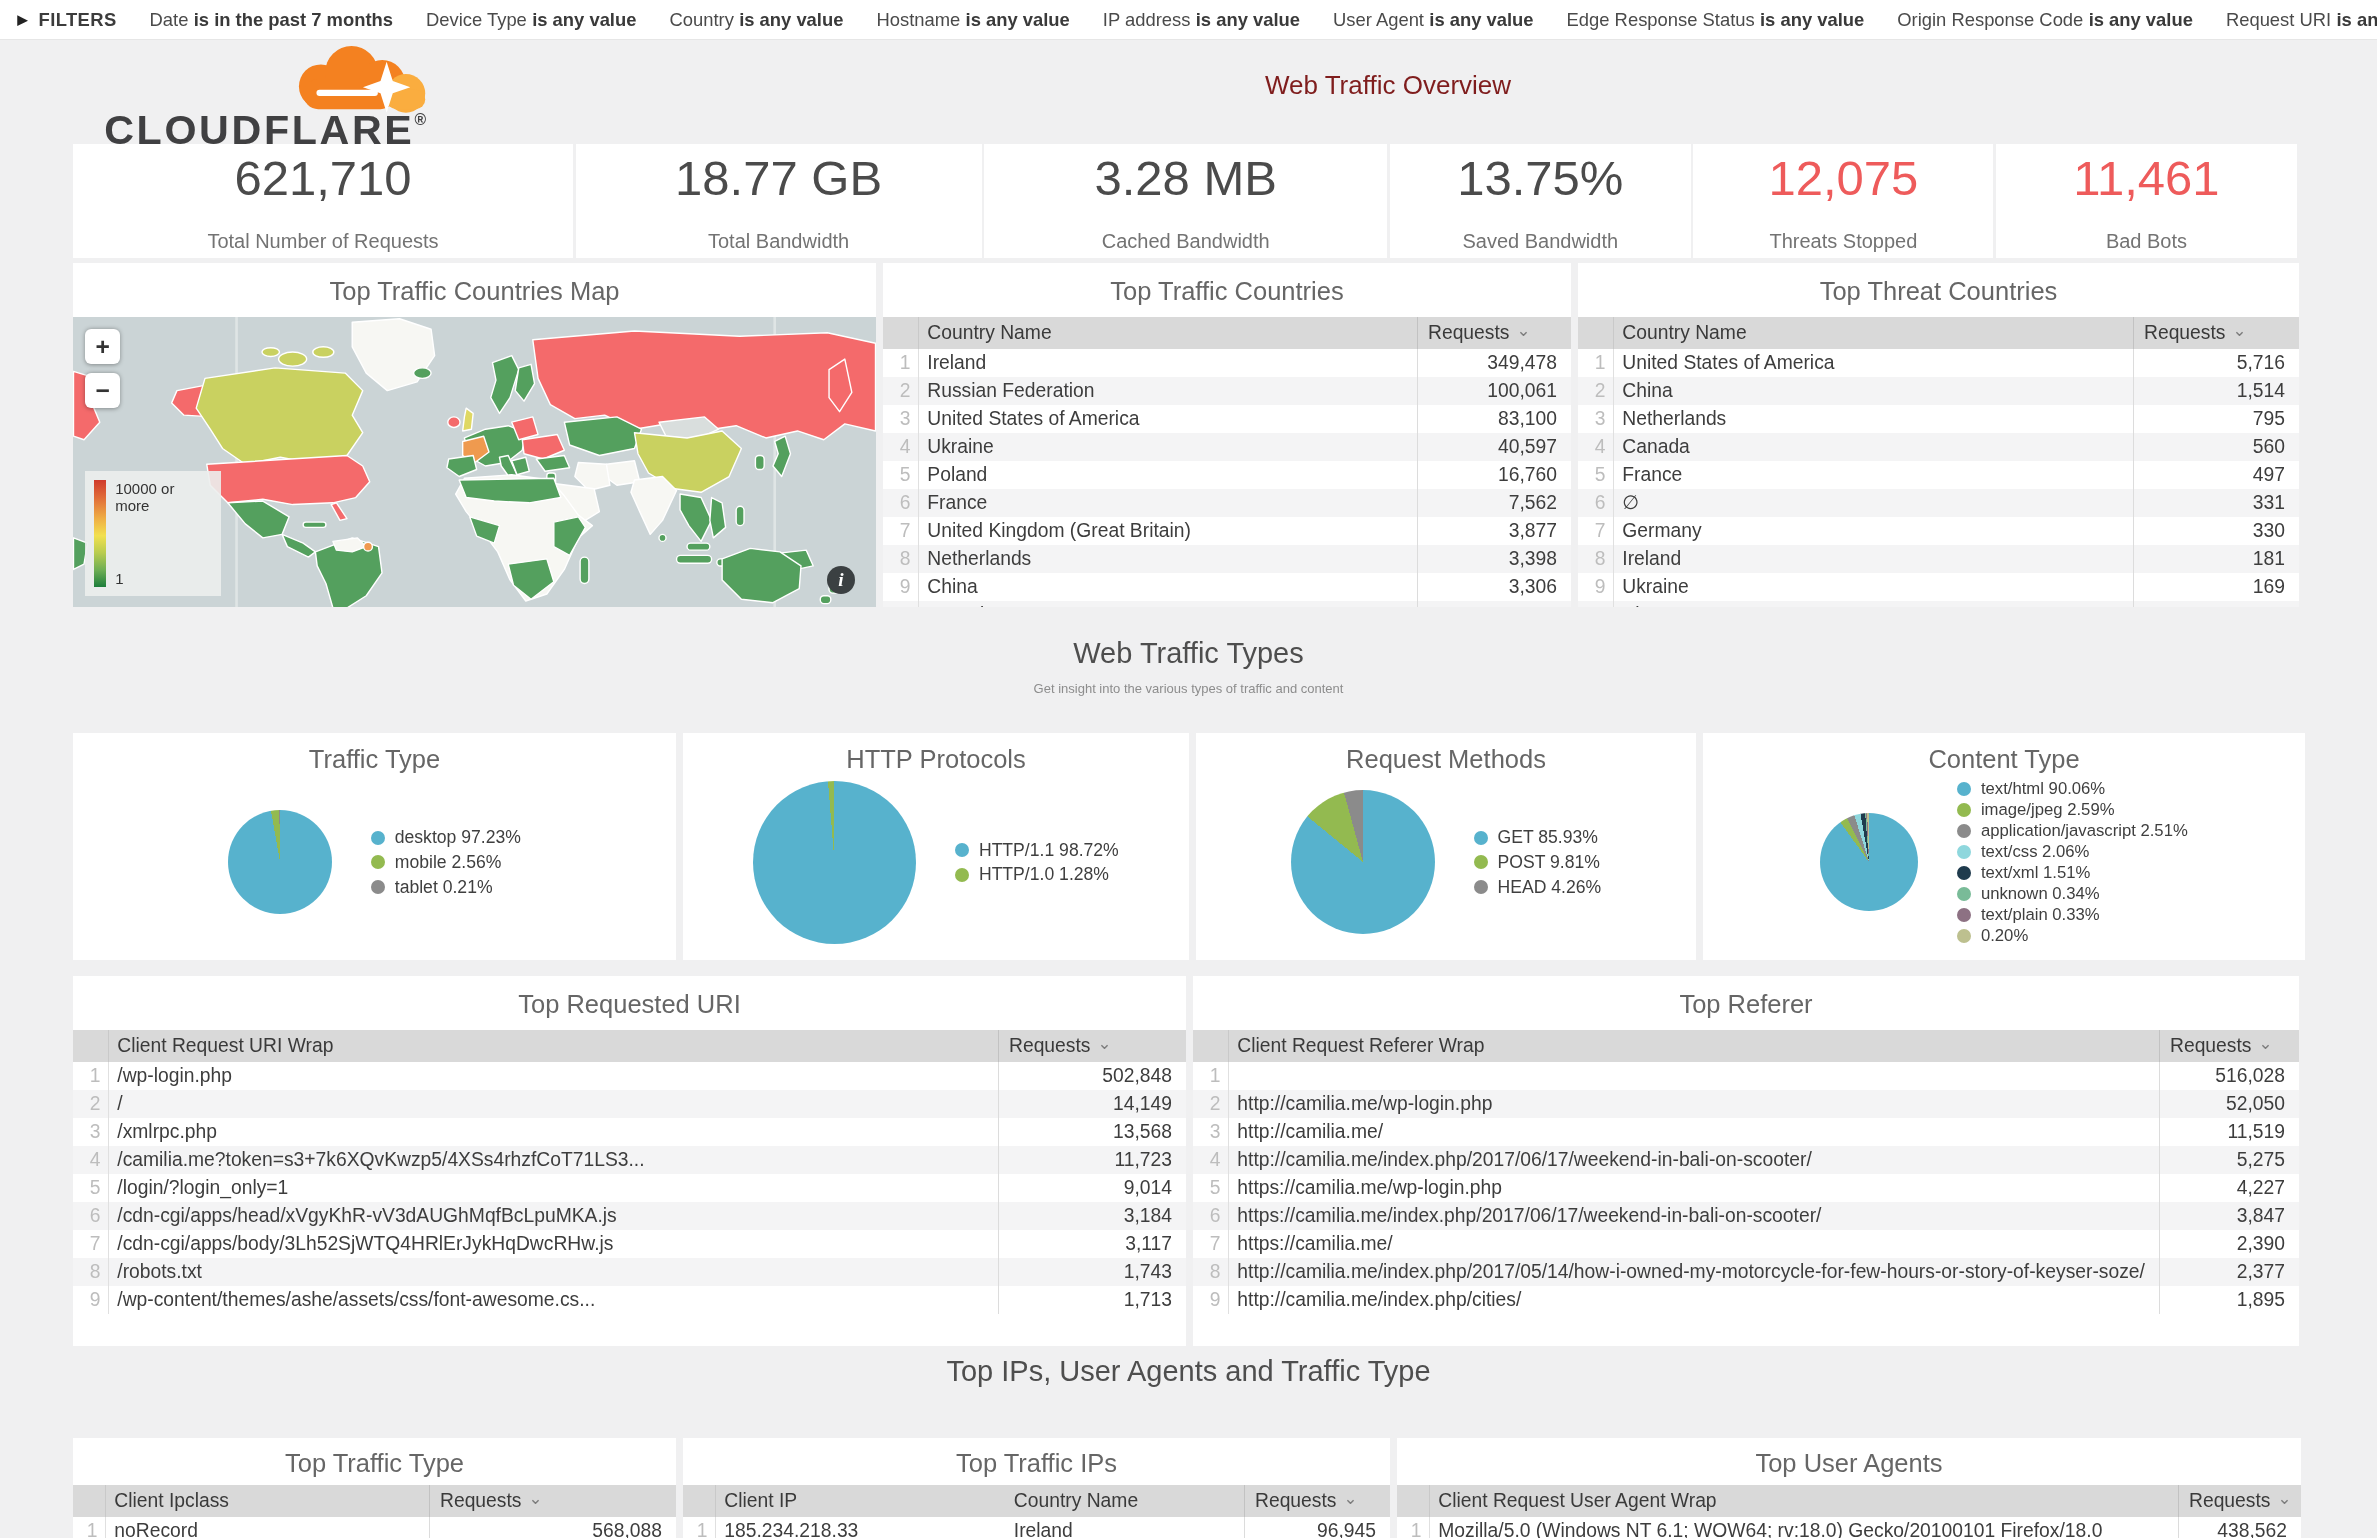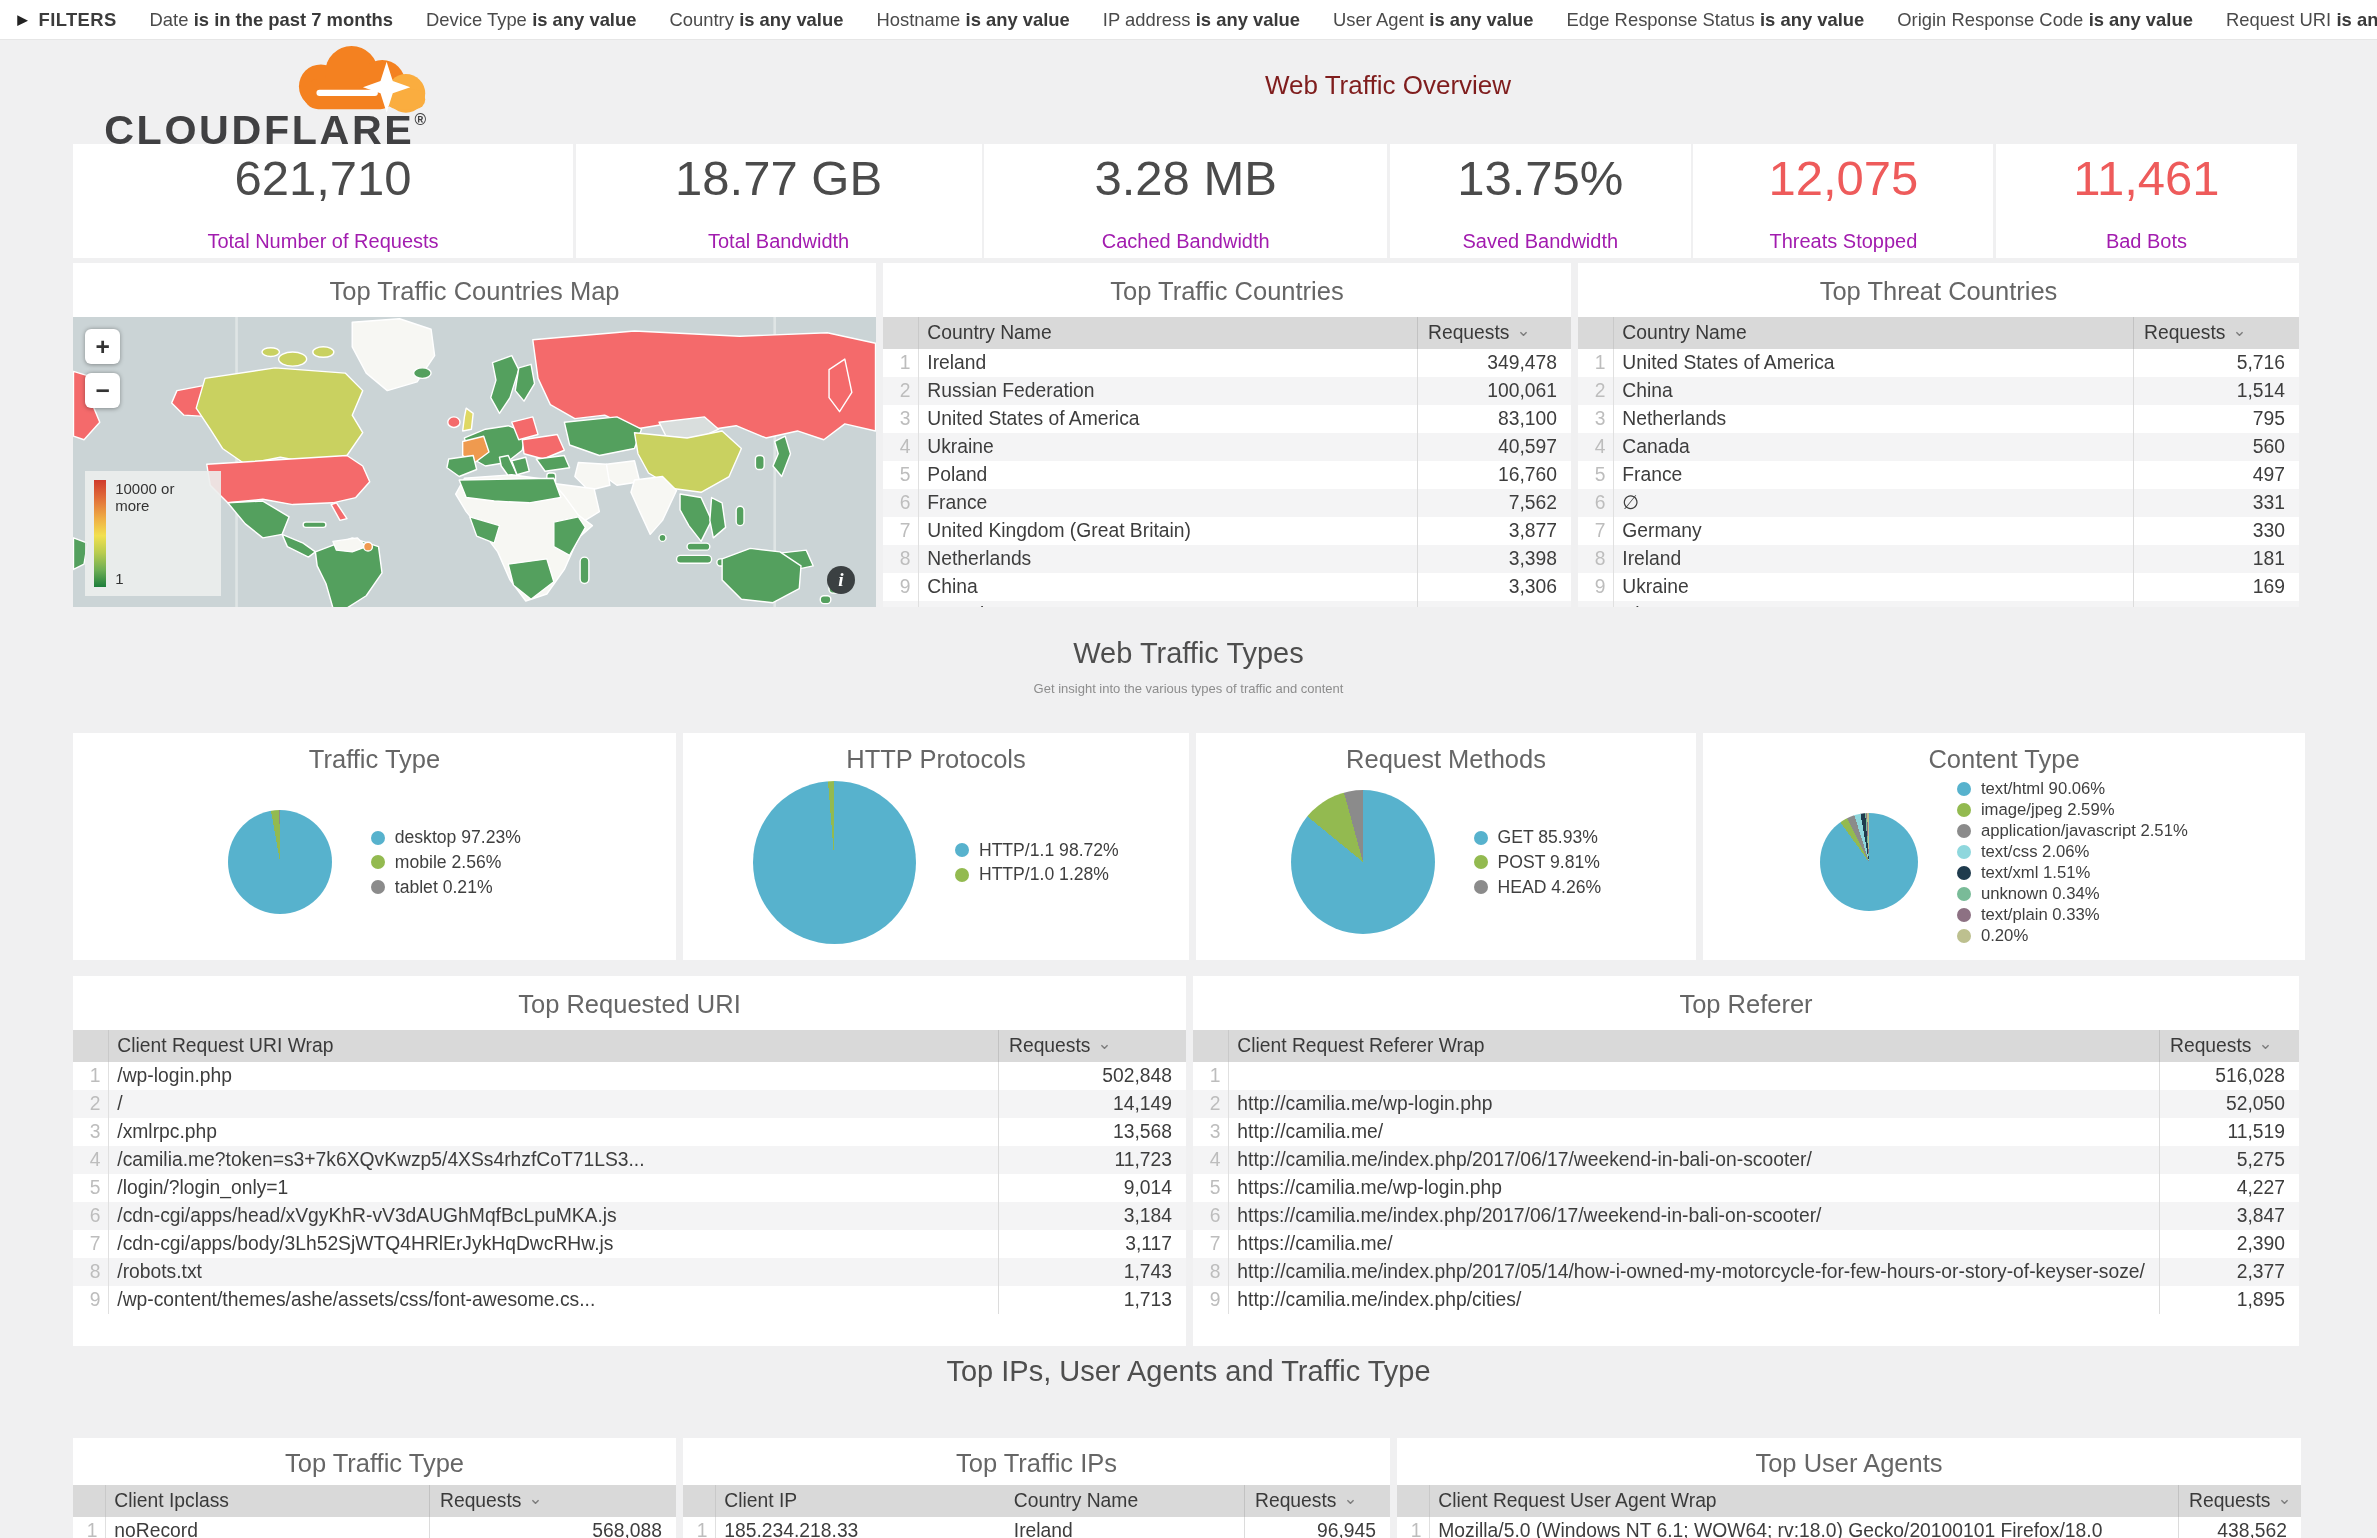--- a/index.html
+++ b/index.html
@@ -18,21 +18,21 @@
   
   .logo { position:absolute; left:97px; top:46px; width:360px; height:107px; }
   .page-title { position:absolute; top:70px; left:1388px; transform:translateX(-50%);
     font-size:26px; color:#7f1d1d; }
 
   
   .stats { position:absolute; top:144px; left:73px; width:2226px; height:114px;
     display:grid; grid-template-columns:500px 406px 403px 301px 300px 301px; gap:2.6px; }
   .stat { background:#fff; display:flex; flex-direction:column; align-items:center; justify-content:center; }
   .stat .v { font-size:49px; color:#4b4b4b; }
-  .stat .l { font-size:20px; color:#a21caf; margin-top:24px; }
+  .stat .l { font-size:20px; color:#737373; margin-top:24px; }
 
   
   .panel { background:#fff; overflow:hidden; }
   .panel-title { text-align:center; font-size:25.5px; color:#666; padding:14px 0 10.5px; }
 
   
   .row1 { position:absolute; top:263px; left:73px; display:grid; grid-template-columns:803px 688px 721px; gap:7px; height:344px; }
   .row2 { position:absolute; top:733px; left:73px; display:grid; grid-template-columns:603px 506px 500px 602px; gap:7px; height:227px; }
   .row3 { position:absolute; top:976px; left:73px; display:grid; grid-template-columns:1113px 1106px; gap:7px; height:370px; }
   .row4 { position:absolute; top:1438px; left:73px; display:grid; grid-template-columns:603px 707px 904px; gap:7px; height:100px; }

